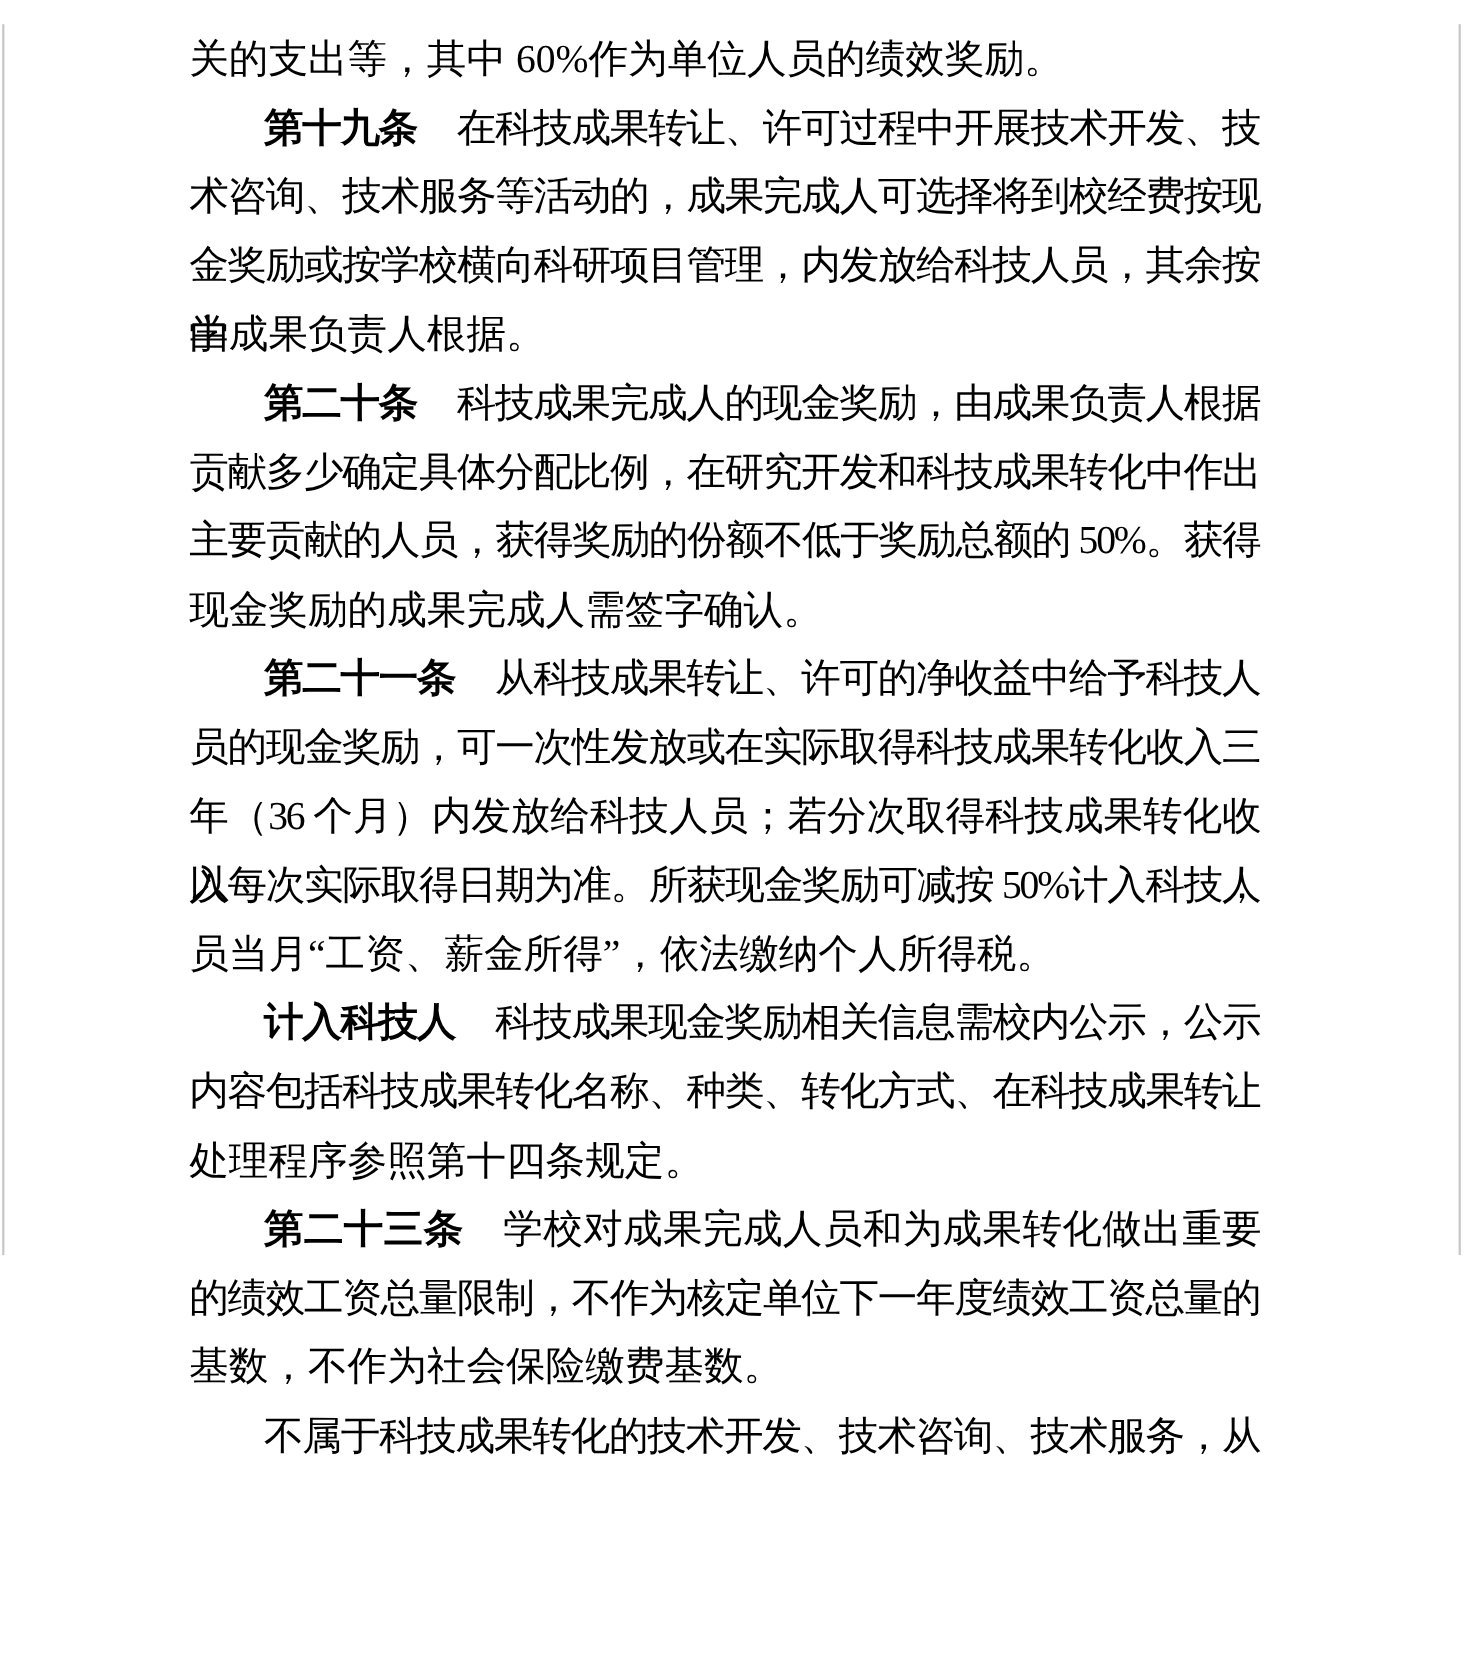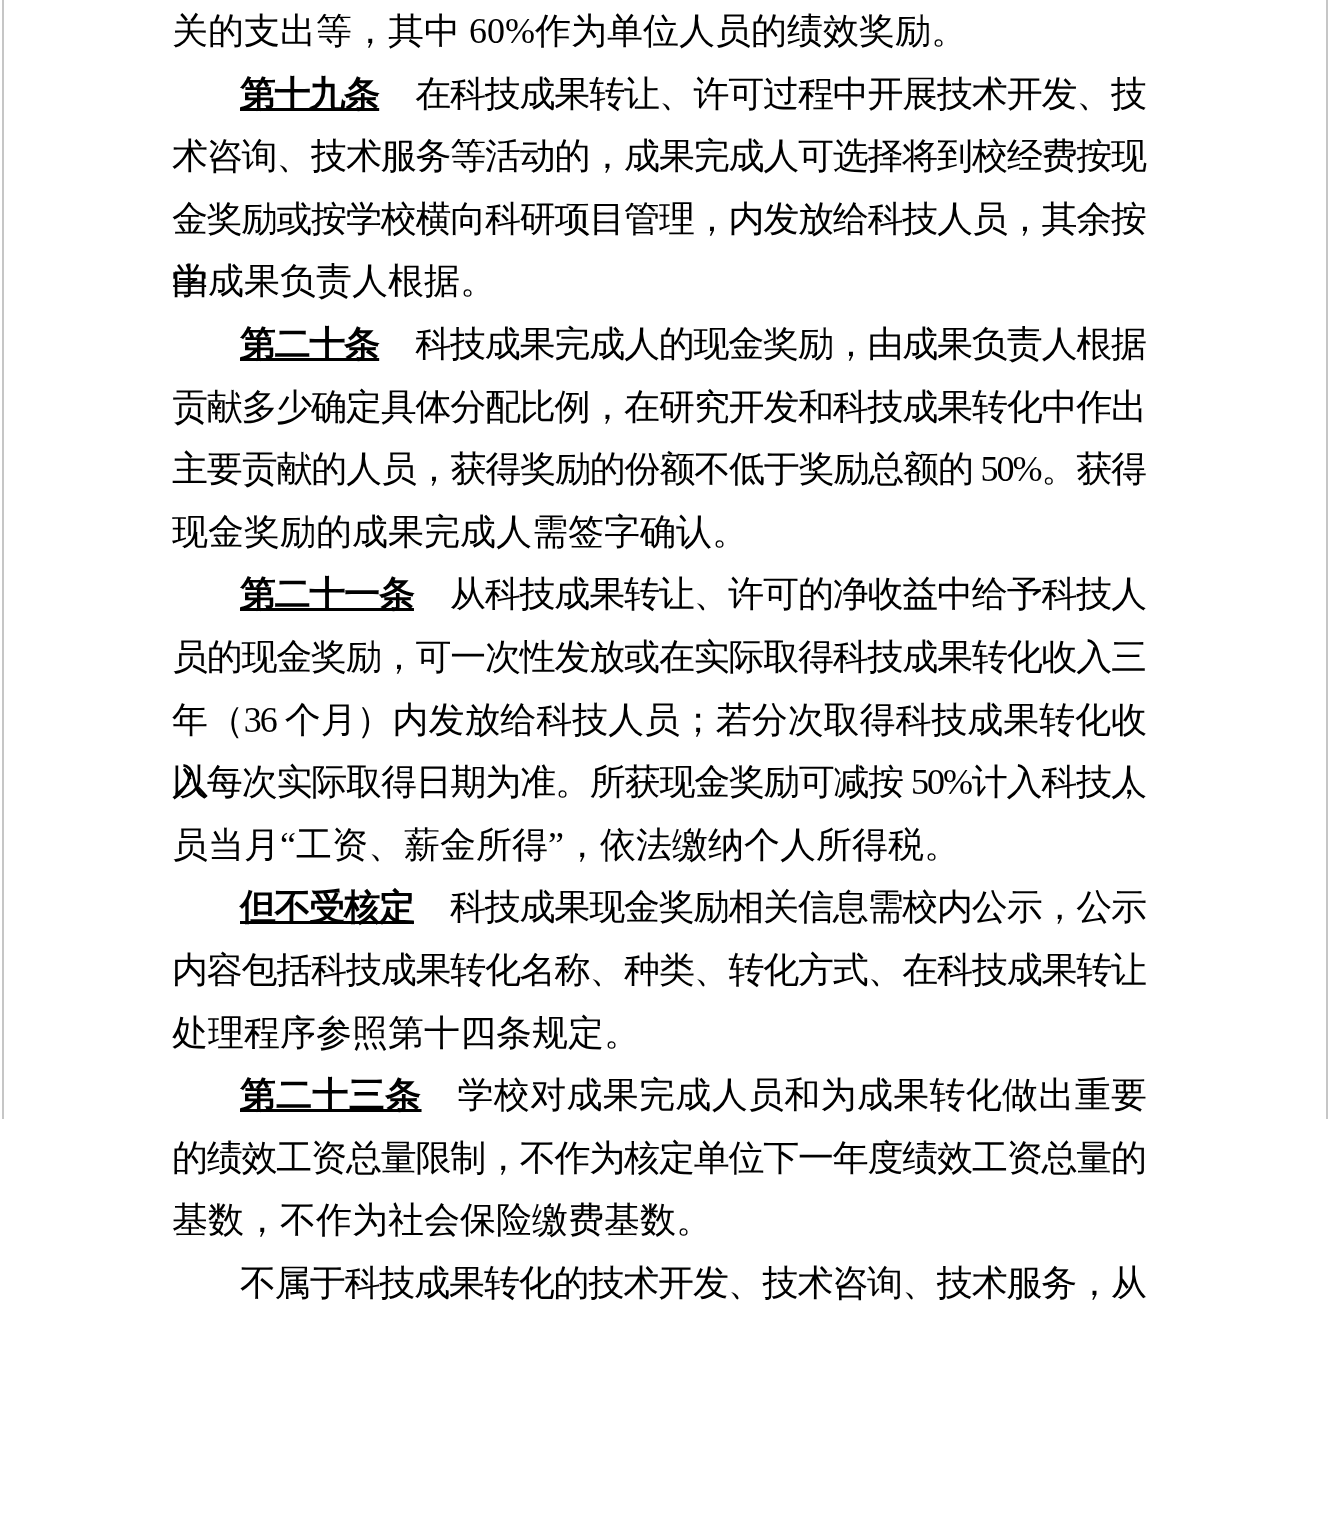--- a/index.html
+++ b/index.html
@@ -5,20 +5,21 @@
   html, body {
     margin: 0; padding: 0;
     width: 1331px; height: 1523px;
     background: #ffffff;
     overflow: hidden;
   }
   #page {
     position: relative;
     width: 1331px; height: 1119px;
     background: #ffffff;
+    margin-top: 22px;
   }
   .edge {
     position: absolute; top: 0; bottom: 0; width: 2px;
     background: #c6c6c6;
   }
   .edge-left  { left: 2px; }
   .edge-right { left: 1326px; }
   #doc {
     position: absolute;
     left: 172px; top: 0;
@@ -38,21 +39,20 @@
     white-space: normal;
     letter-spacing: -2px;
     text-align: justify;
     text-align-last: justify;
   }
   .line.indent { text-indent: 68px; }
   .label {
     font-weight: 700;
     font-family: "Liberation Sans", "DejaVu Sans", sans-serif;
     margin-right: 36px;
-    text-decoration: underline;
   }
 </style>
 </head>
 <body>
 
 <div id="page" style="background: rgb(255, 255, 255);">
   <div class="edge edge-left" style="background: rgb(198, 198, 198);"></div>
   <div class="edge edge-right" style="background: rgb(198, 198, 198);"></div>
   <div id="doc" style="color: rgb(0, 0, 0);">
       <div class="line"><span>关的支出等，其中 60%作为单位人员的绩效奖励。</span></div>
@@ -62,21 +62,21 @@
       <div class="line"><span>由成果负责人根据。</span></div>
       <div class="line fill indent"><span class="label">第二十条</span><span>科技成果完成人的现金奖励，由成果负责人根据</span></div>
       <div class="line fill"><span>贡献多少确定具体分配比例，在研究开发和科技成果转化中作出</span></div>
       <div class="line fill"><span>主要贡献的人员，获得奖励的份额不低于奖励总额的 50%。获得</span></div>
       <div class="line"><span>现金奖励的成果完成人需签字确认。</span></div>
       <div class="line fill indent"><span class="label">第二十一条</span><span>从科技成果转让、许可的净收益中给予科技人</span></div>
       <div class="line fill"><span>员的现金奖励，可一次性发放或在实际取得科技成果转化收入三</span></div>
       <div class="line fill"><span>年（36 个月）内发放给科技人员；若分次取得科技成果转化收入，</span></div>
       <div class="line fill"><span>以每次实际取得日期为准。所获现金奖励可减按 50%计入科技人</span></div>
       <div class="line"><span>员当月“工资、薪金所得”，依法缴纳个人所得税。</span></div>
-      <div class="line fill indent"><span class="label">但不受核定</span><span>科技成果现金奖励相关信息需校内公示，公示</span></div>
+      <div class="line fill indent"><span class="label">计入科技人</span><span>科技成果现金奖励相关信息需校内公示，公示</span></div>
       <div class="line fill"><span>内容包括科技成果转化名称、种类、转化方式、在科技成果转让</span></div>
       <div class="line"><span>处理程序参照第十四条规定。</span></div>
       <div class="line fill indent"><span class="label">第二十三条</span><span>学校对成果完成人员和为成果转化做出重要</span></div>
       <div class="line fill"><span>的绩效工资总量限制，不作为核定单位下一年度绩效工资总量的</span></div>
       <div class="line"><span>基数，不作为社会保险缴费基数。</span></div>
       <div class="line fill indent"><span>不属于科技成果转化的技术开发、技术咨询、技术服务，从</span></div>
     </div>
 </div>
 
 </body></html>

